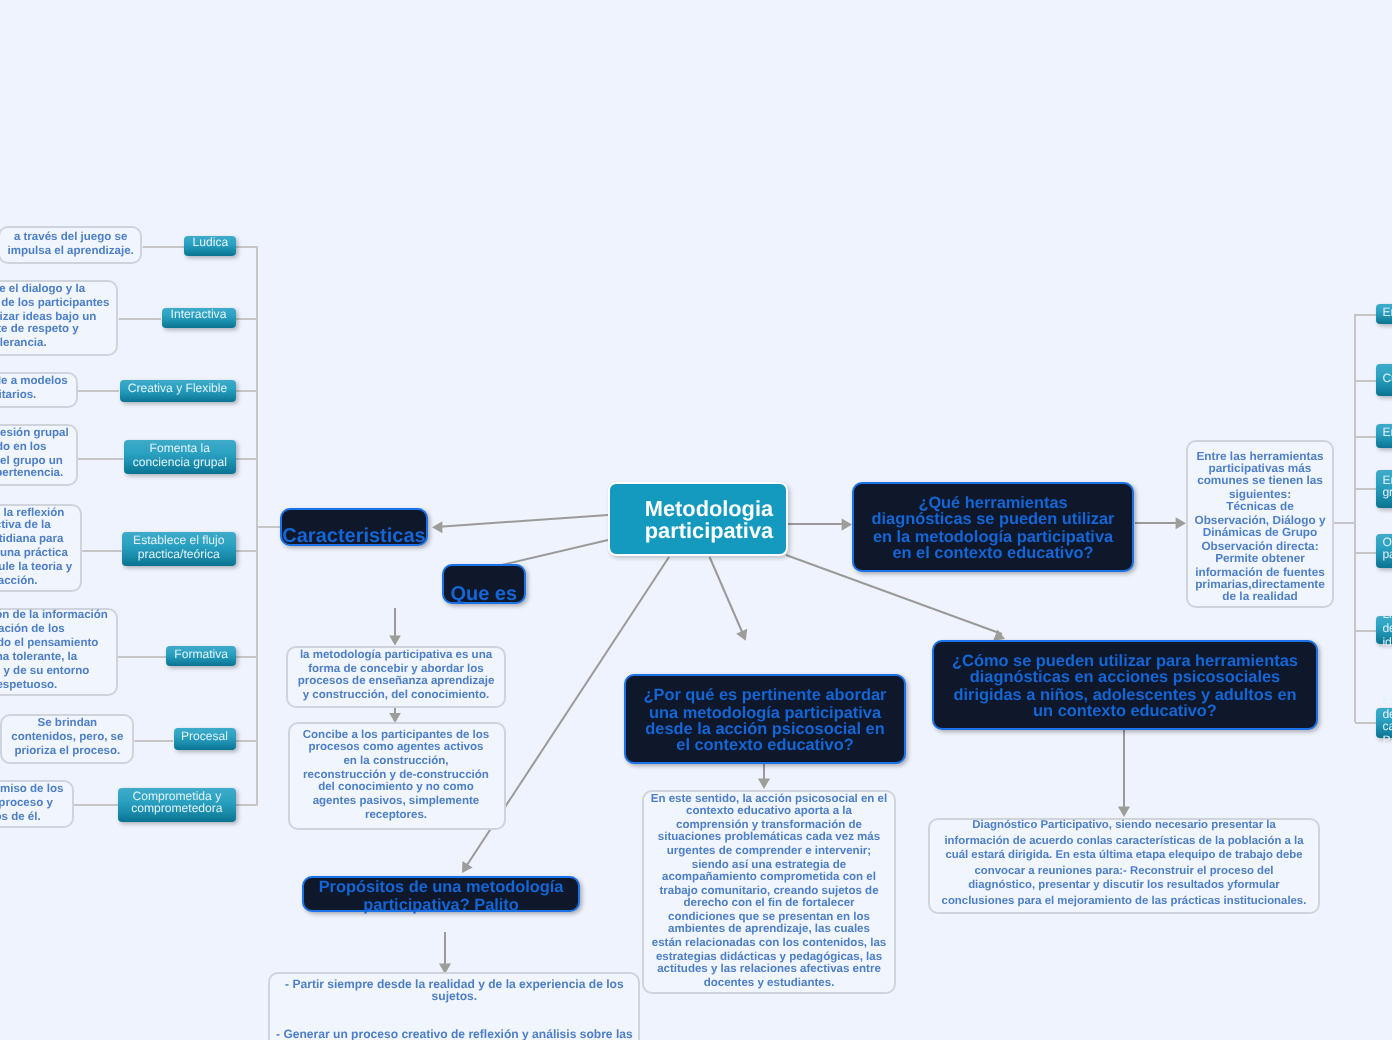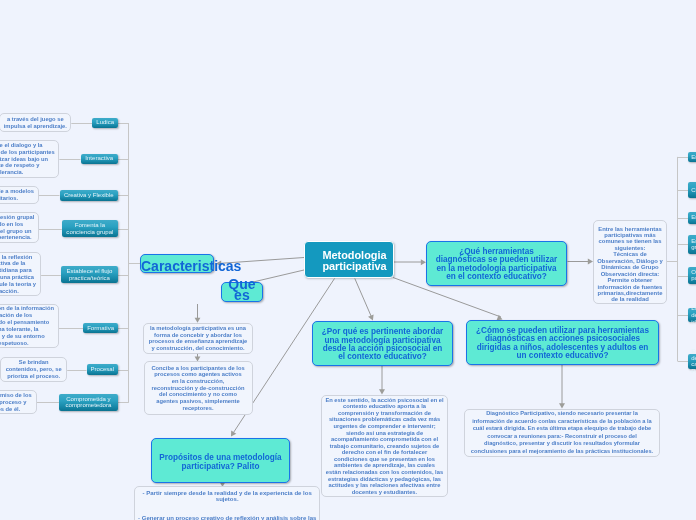--- a/index.html
+++ b/index.html
@@ -12,21 +12,21 @@
   .node > span{display:block;width:100%;white-space:pre-line;}
   .root > span{width:auto;margin-left:14px;}
 
   
   .root{background:#1499bf;border-radius:4px;border:1.5px solid #fff;color:#fff;
         font-weight:bold;font-size:10.9px;line-height:11.3px;display:flex;
         align-items:center;justify-content:center;text-align:left;padding:3px 3px 0 0;
         box-shadow:1px 1px 2px rgba(0,0,0,.22);}
 
   
-  .qnode{background:#5eead4;border:1.7px solid #1a73e8;border-radius:5px;
+  .qnode{background:#0f172a;border:1.7px solid #1a73e8;border-radius:5px;
          color:#1266d6;font-weight:bold;display:flex;align-items:center;
          justify-content:center;text-align:center;
          box-shadow:1px 1px 2px rgba(0,0,0,.3);}
 
   
   .tnode{background:linear-gradient(#3fabc9 0%,#2ba2c2 38%,#1a8cac 70%,#0a7391 100%);
          border-radius:2px;color:#e4f2f8;display:flex;align-items:center;
          justify-content:center;text-align:center;font-size:6.05px;
          line-height:6.7px;box-shadow:1px 1px 2px rgba(0,0,0,.28);}
   .tnode.lefttext{justify-content:flex-start;text-align:left;padding-left:3px;}
@@ -34,21 +34,21 @@
   
   .note{background:#f1f5fd;border:1px solid #cfd3dc;border-radius:5px;
         color:#4d7fc8;text-align:center;font-weight:bold;display:flex;
         align-items:center;justify-content:center;
         font-size:5.78px;line-height:6.9px;padding:1px 3px;}
   .note.q{font-size:5.78px;line-height:6.7px;padding:1px 3px;}
   .note.her{font-size:5.9px;line-height:6.45px;padding:5px 3px 0;align-items:flex-start;}
   .note.pq{font-size:5.78px;line-height:6.6px;padding:2px 3px;}
   .note.cm{font-size:5.69px;line-height:7.5px;padding:2px 5px;}
   .note.pr{font-size:6.04px;line-height:6.4px;padding:3px 2px;align-items:flex-start;}
-  .qnode.small{font-size:14px;line-height:11px;padding-top:10px;align-items:flex-end;}
+  .qnode.small{font-size:10px;line-height:11px;padding-top:10px;}
   .qnode.multi{font-size:8.2px;line-height:8.2px;padding:3px 4px 0;}
   .qnode.prop{font-size:8.2px;line-height:9px;padding:3px 6px 0;}
 </style>
 </head>
 <body>
 
 <div id="canvas">
 
   <svg class="lines" viewBox="0 0 696 520">
     <g stroke="#c6c6c6" stroke-width="1" fill="none">
@@ -206,21 +206,21 @@
   <div class="note node q" style="left:143.5px;top:361px;width:109px;height:54px;">
       <span>Concibe a los participantes de los
 procesos como agentes activos
 en la construcción,
 reconstrucción y de-construcción
 del conocimiento y no como
 agentes pasivos, simplemente
 receptores.</span>
     </div>
 
-  <div class="node qnode prop" style="left:151px;top:437.5px;width:139px;height:45px;">
+  <div class="node qnode prop" style="left:151px;top:437.5px;width:139px;height:18px;">
       <span>Propósitos de una metodología
 participativa? Palito</span>
     </div>
   <div class="note node pr" style="left:134.2px;top:485.6px;width:186px;height:60px;">
       <span>- Partir siempre desde la realidad y de la experiencia de los
 sujetos.
 
 
 - Generar un proceso creativo de reflexión y análisis sobre las
 creencias, actitudes y prácticas que forman parte de su</span>
@@ -264,21 +264,21 @@
 participante</span>
     </div>
   <div class="node tnode lefttext" style="left:688.2px;top:308.4px;width:22px;height:13.6px;">
       <span>Lluvia de ideas</span>
     </div>
   <div class="node tnode lefttext" style="left:688.2px;top:353.6px;width:22px;height:15.6px;">
       <span>Estudio de casos
 Panel</span>
     </div>
 
-  <div class="node qnode multi" style="left:312px;top:321px;width:141px;height:44.5px;">
+  <div class="node qnode multi" style="left:312px;top:337px;width:141px;height:44.5px;">
       <span>¿Por qué es pertinente abordar
 una metodología participativa
 desde la acción psicosocial en
 el contexto educativo?</span>
     </div>
   <div class="note node pq" style="left:321px;top:395px;width:127px;height:102px;">
       <span>En este sentido, la acción psicosocial en el
 contexto educativo aporta a la
 comprensión y transformación de
 situaciones problemáticas cada vez más

